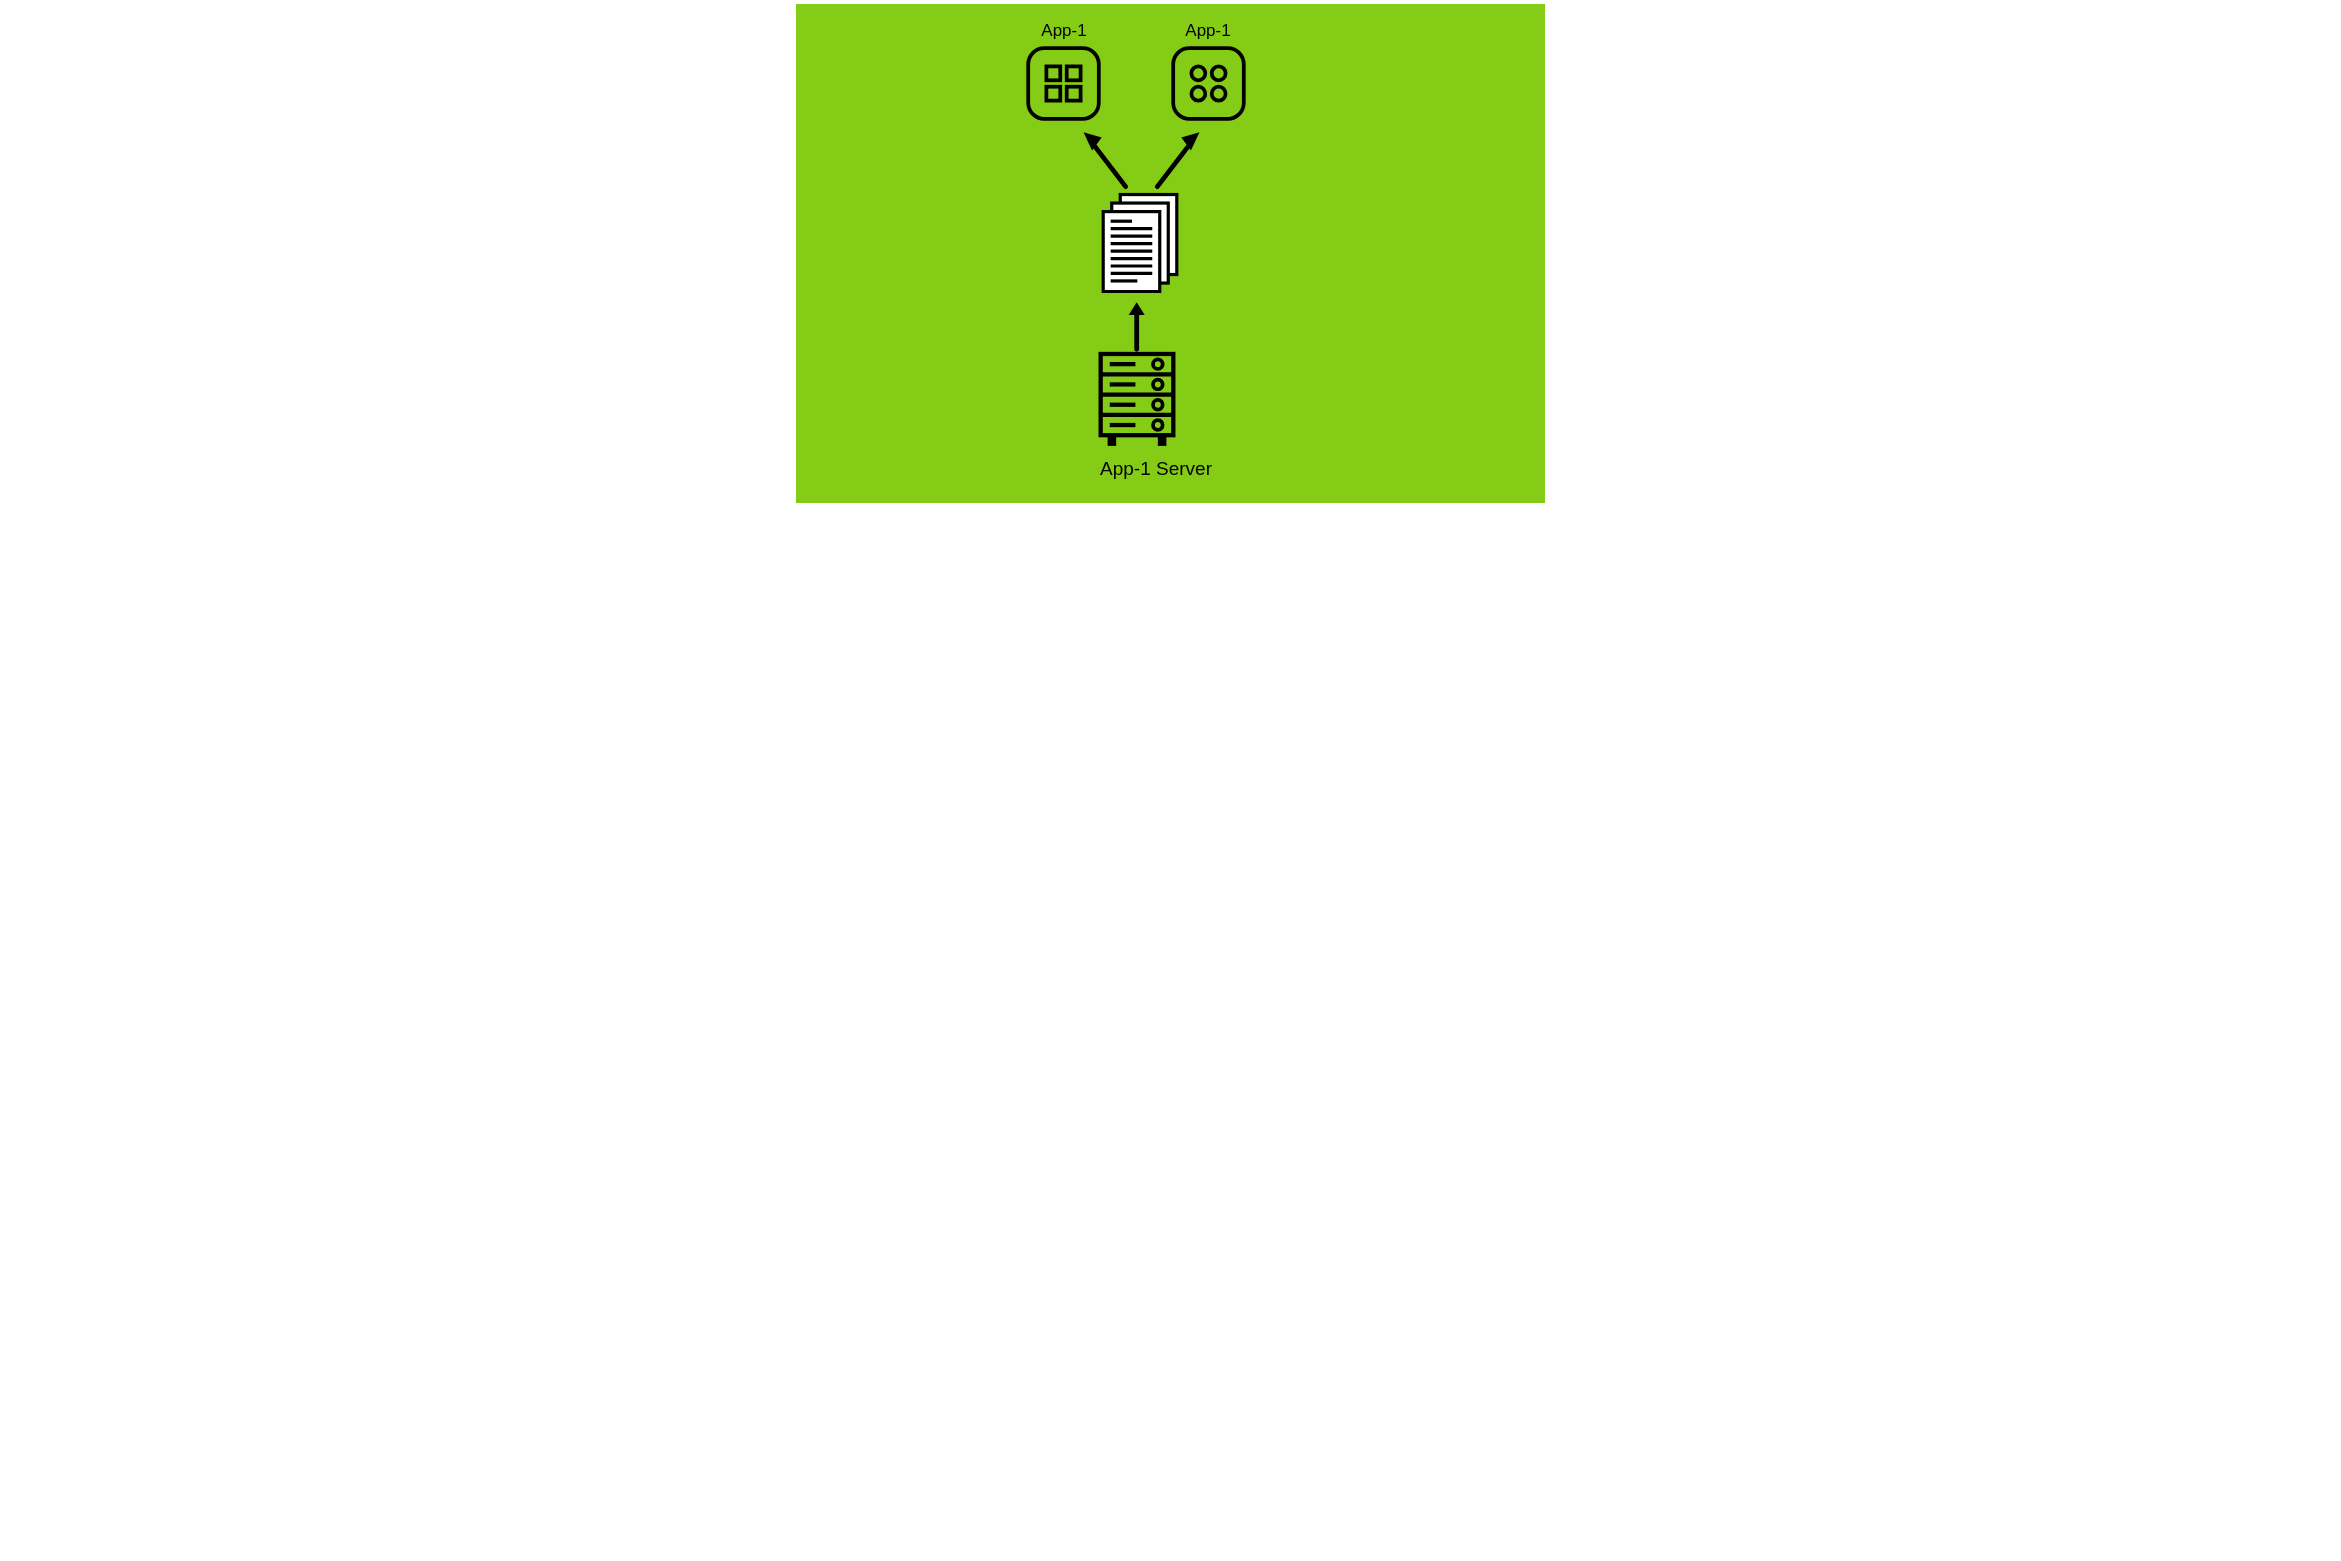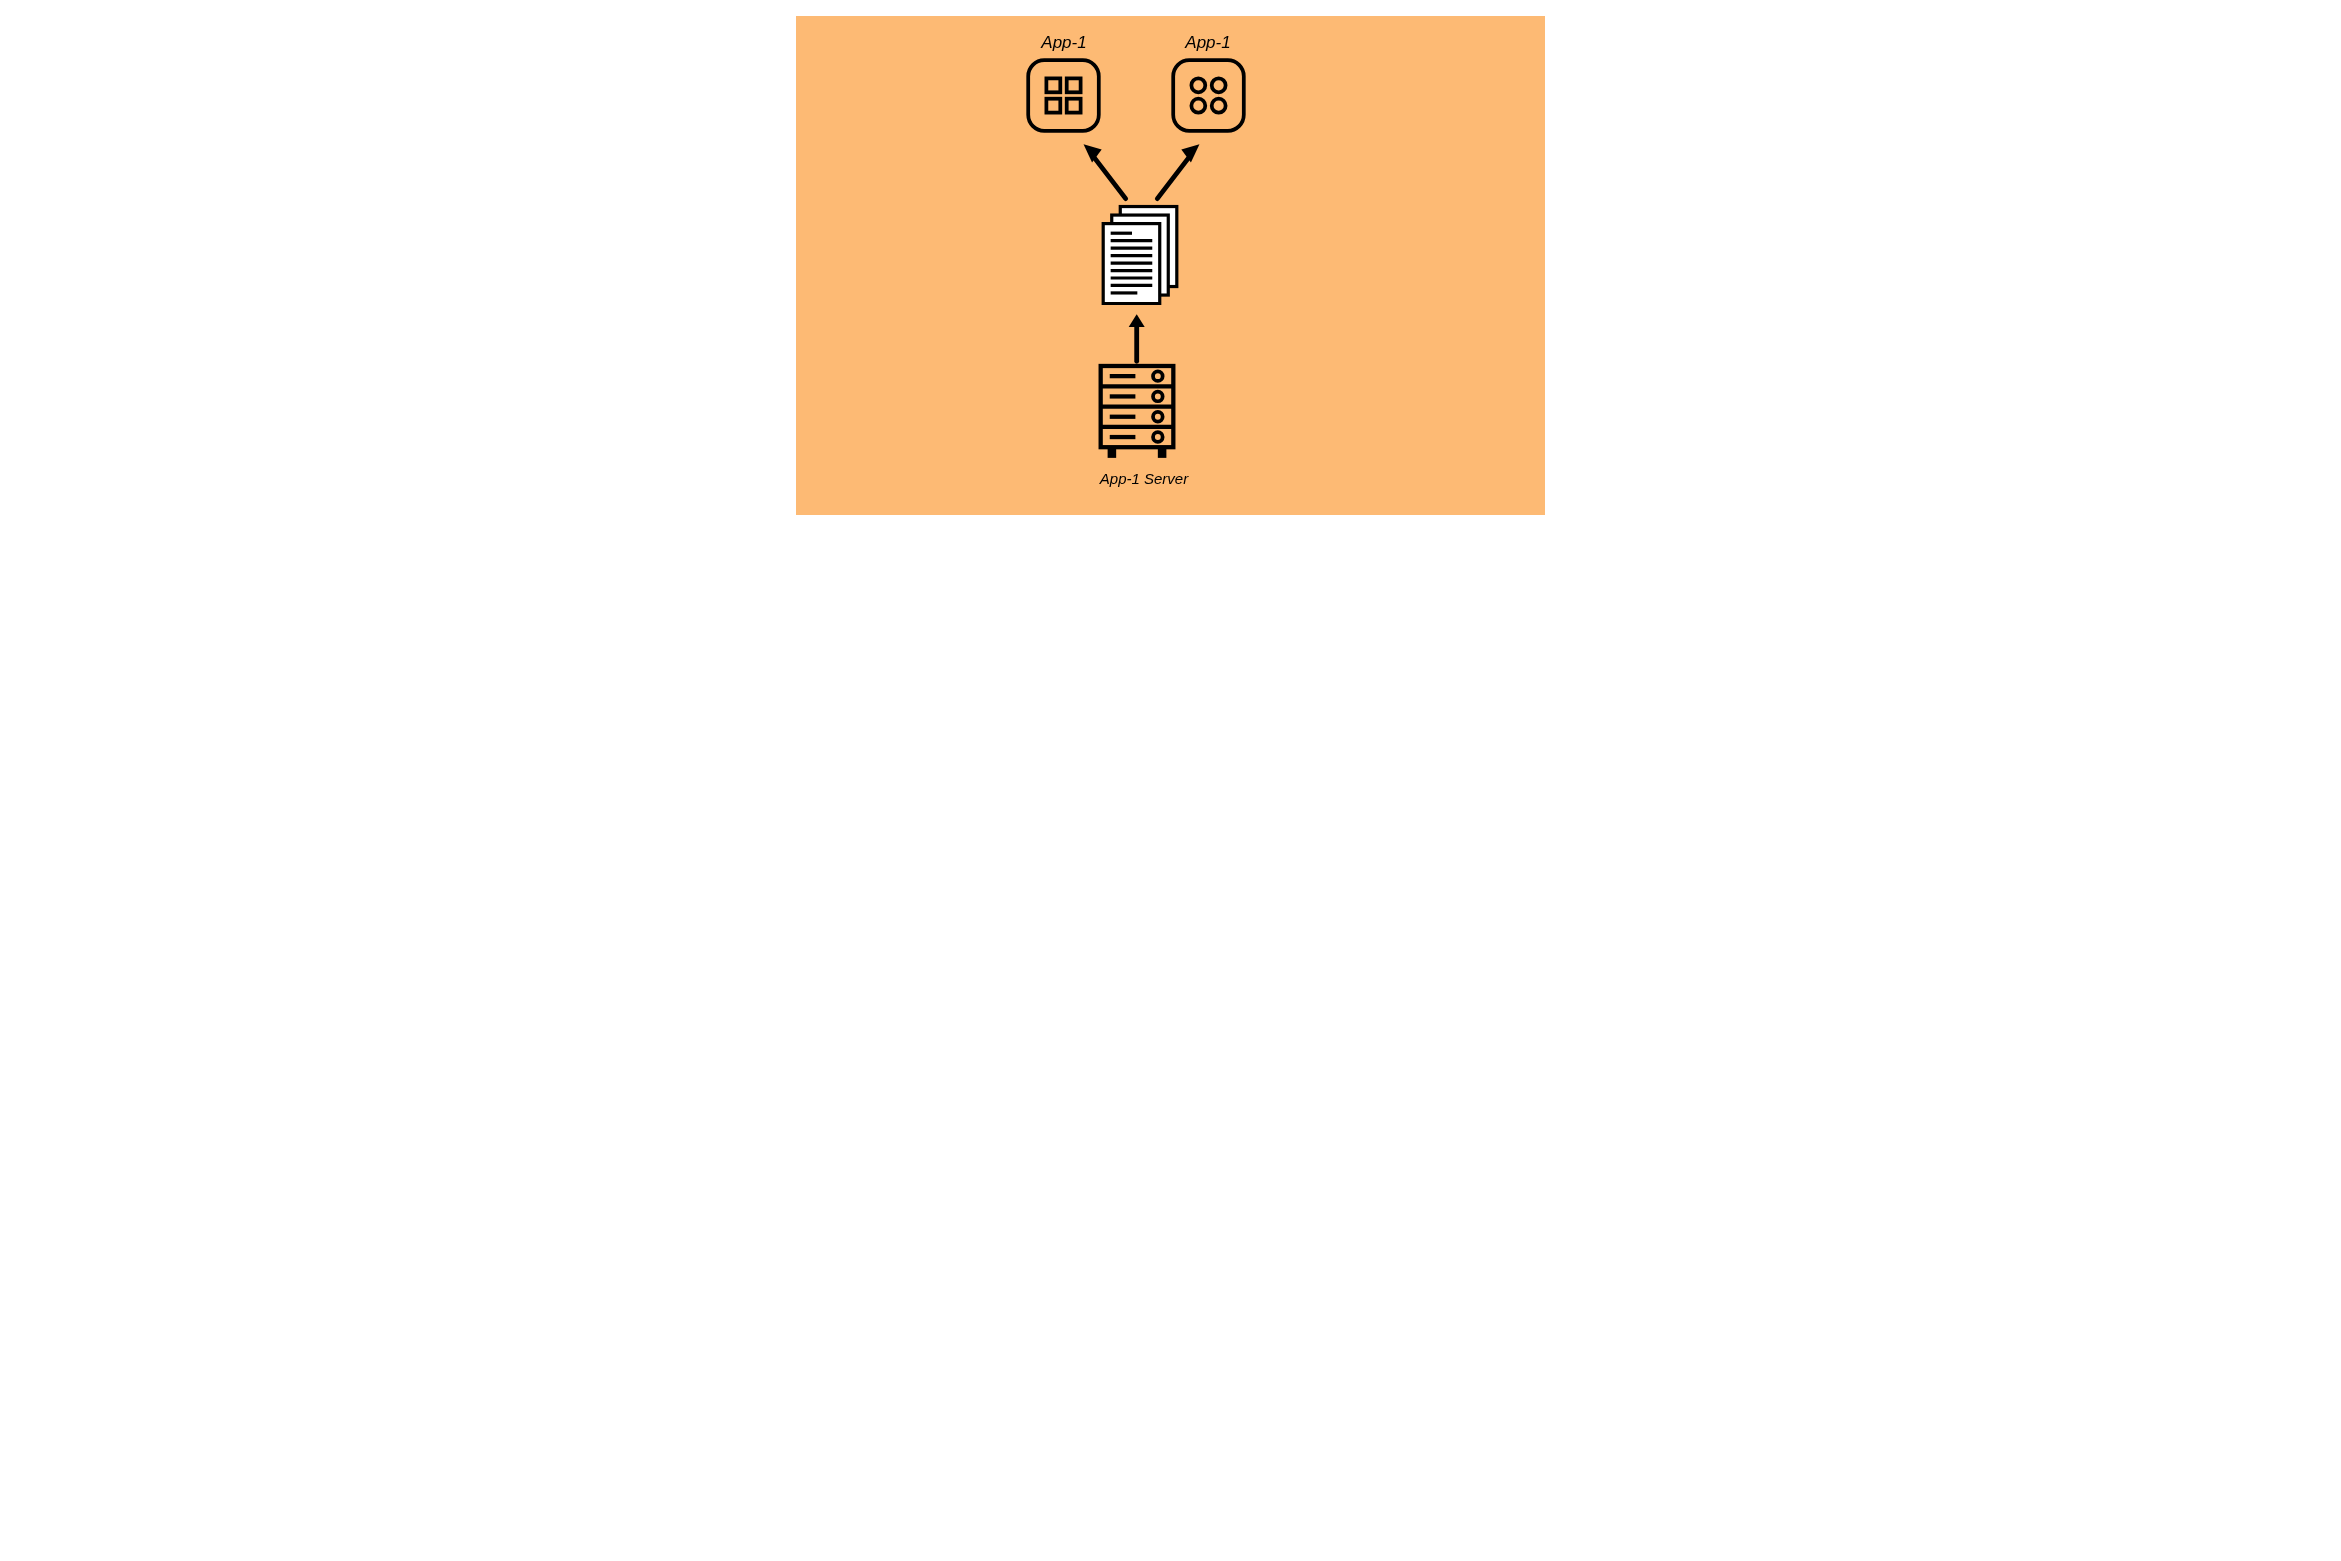--- a/index.html
+++ b/index.html
@@ -7,46 +7,45 @@
     padding: 0;
     width: 100%;
     height: 100%;
     background: #ffffff;
     font-family: -apple-system, BlinkMacSystemFont, "Segoe UI", Helvetica, Arial, sans-serif;
   }
   .canvas {
     position: relative;
     width: 749px;
     height: 499px;
-    margin: 16px auto;
-    background: #fdba74;
-    font-style: italic;
+    margin: 4px auto;
+    background: #84cc16;
   }
   .label {
     position: absolute;
     color: #000000;
     font-size: 17px;
     font-weight: 400;
     white-space: nowrap;
   }
   .label.app1 {
     left: 268px;
     top: 17px;
     transform: translateX(-50%);
   }
   .label.app2 {
     left: 412px;
     top: 17px;
     transform: translateX(-50%);
   }
   .label.server {
-    left: 348px;
+    left: 360px;
     top: 454px;
     transform: translateX(-50%);
-    font-size: 15px;
+    font-size: 19px;
   }
   .node {
     position: absolute;
   }
   .node.app1 { left: 229px; top: 41px; }
   .node.app2 { left: 374px; top: 41px; }
   .node.docs { left: 304px; top: 187px; }
   .node.srv  { left: 302px; top: 347px; }
   .arrow {
     position: absolute;

